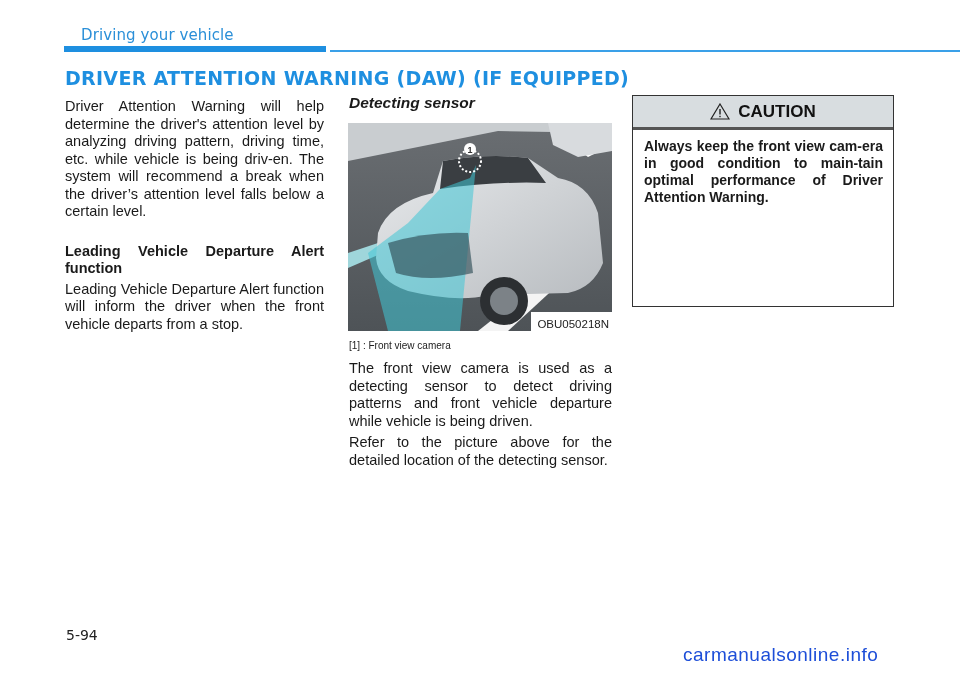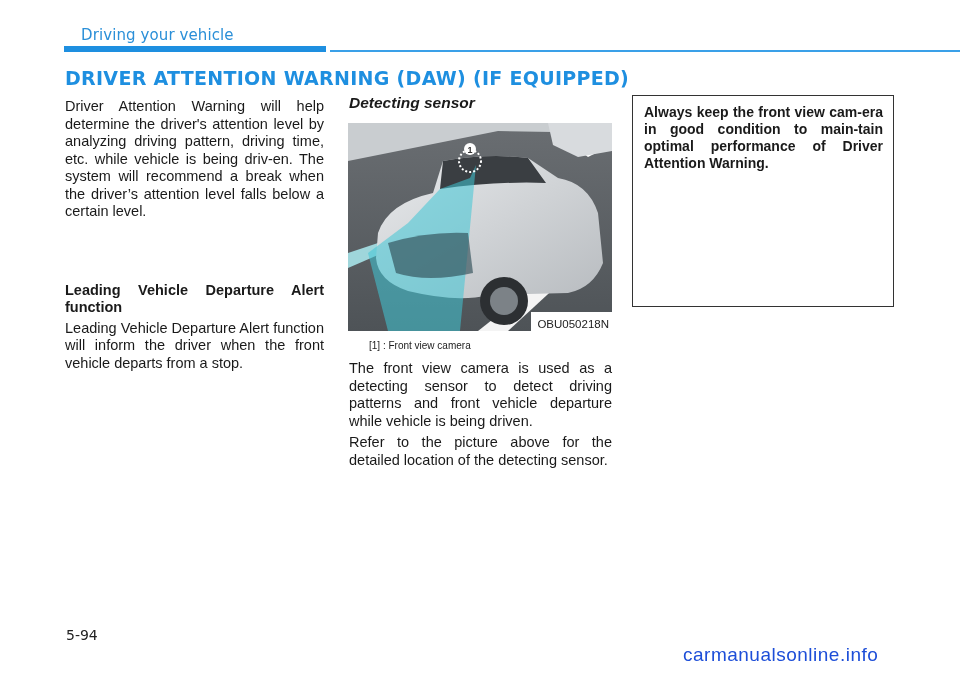--- a/index.html
+++ b/index.html
@@ -29,21 +29,21 @@
     .gap-s { height: 4px; }
     .gap-l { height: 22px; }
     .figure {
       position: absolute; left: 348px; top: 123px; width: 264px; height: 208px;
       background: #5c6064; overflow: hidden;
     }
     .fig-code {
       position: absolute; right: 0; bottom: 0; background: #ffffff;
       font-size: 11.5px; padding: 6px 3px 1px 6px; color: #222;
     }
-    .caption { position: absolute; left: 349px; top: 340px; font-size: 10px; color: #222; margin-left: 20px; }
+    .caption { position: absolute; left: 349px; top: 340px; font-size: 10px; color: #222; }
     .mid-text { position: absolute; left: 349px; top: 360px; width: 263px; }
     .caution {
       position: absolute; left: 632px; top: 95px; width: 262px; height: 212px;
       border: 1.5px solid #333; box-sizing: border-box;
     }
     .caution-head {
       height: 34px; background: #d8dde0; border-bottom: 3px solid #555;
       display: flex; align-items: center; justify-content: center; gap: 8px;
       box-sizing: border-box;
     }
@@ -58,21 +58,21 @@
 
 <div class="section-label">Driving your vehicle</div>
 <div class="bar-thick"></div>
 <div class="bar-thin"></div>
 <div class="page-title">DRIVER ATTENTION WARNING (DAW) (IF EQUIPPED)</div>
 
 <div class="col col-left">
   <div class="gap-s"></div>
   <p>Driver Attention Warning will help determine the driver's attention level by analyzing driving pattern, driving time, etc. while vehicle is being driv-en. The system will recommend a break when the driver’s attention level falls below a certain level.</p>
   <div class="gap-l"></div>
-  <h3 style="text-align:justify;margin-top:39px;">Leading Vehicle Departure Alert function</h3>
+  <h3 style="text-align:justify;">Leading Vehicle Departure Alert function</h3>
   <div class="gap-s"></div>
   <p>Leading Vehicle Departure Alert function will inform the driver when the front vehicle departs from a stop.</p>
 </div>
 
 <div class="col col-mid">
   <h3 class="h-italic">Detecting sensor</h3>
 </div>
 
 <div class="figure">
   <svg width="264" height="208" viewBox="0 0 264 208">
@@ -107,20 +107,28 @@
 
 <div class="caption">[1] : Front view camera</div>
 
 <div class="mid-text">
   <p>The front view camera is used as a detecting sensor to detect driving patterns and front vehicle departure while vehicle is being driven.</p>
   <div class="gap-s"></div>
   <p>Refer to the picture above for the detailed location of the detecting sensor.</p>
 </div>
 
 <div class="caution">
+  <div class="caution-head">
+    <svg width="20" height="17" viewBox="0 0 20 17">
+      <polygon points="10,1 19,16 1,16" fill="none" stroke="#222" stroke-width="1.2"></polygon>
+      <rect x="9.3" y="6" width="1.4" height="5.5" fill="#222"></rect>
+      <rect x="9.3" y="12.8" width="1.4" height="1.4" fill="#222"></rect>
+    </svg>
+    <span class="caution-title">CAUTION</span>
+  </div>
   <div class="caution-body">
     <p>Always keep the front view cam-era in good condition to main-tain optimal performance of Driver Attention Warning.</p>
     <div class="gap-s"></div>
   </div>
 </div>
 
 <div class="page-num">5-94</div>
 <div class="watermark">carmanualsonline.info</div>
 
 </body></html>

